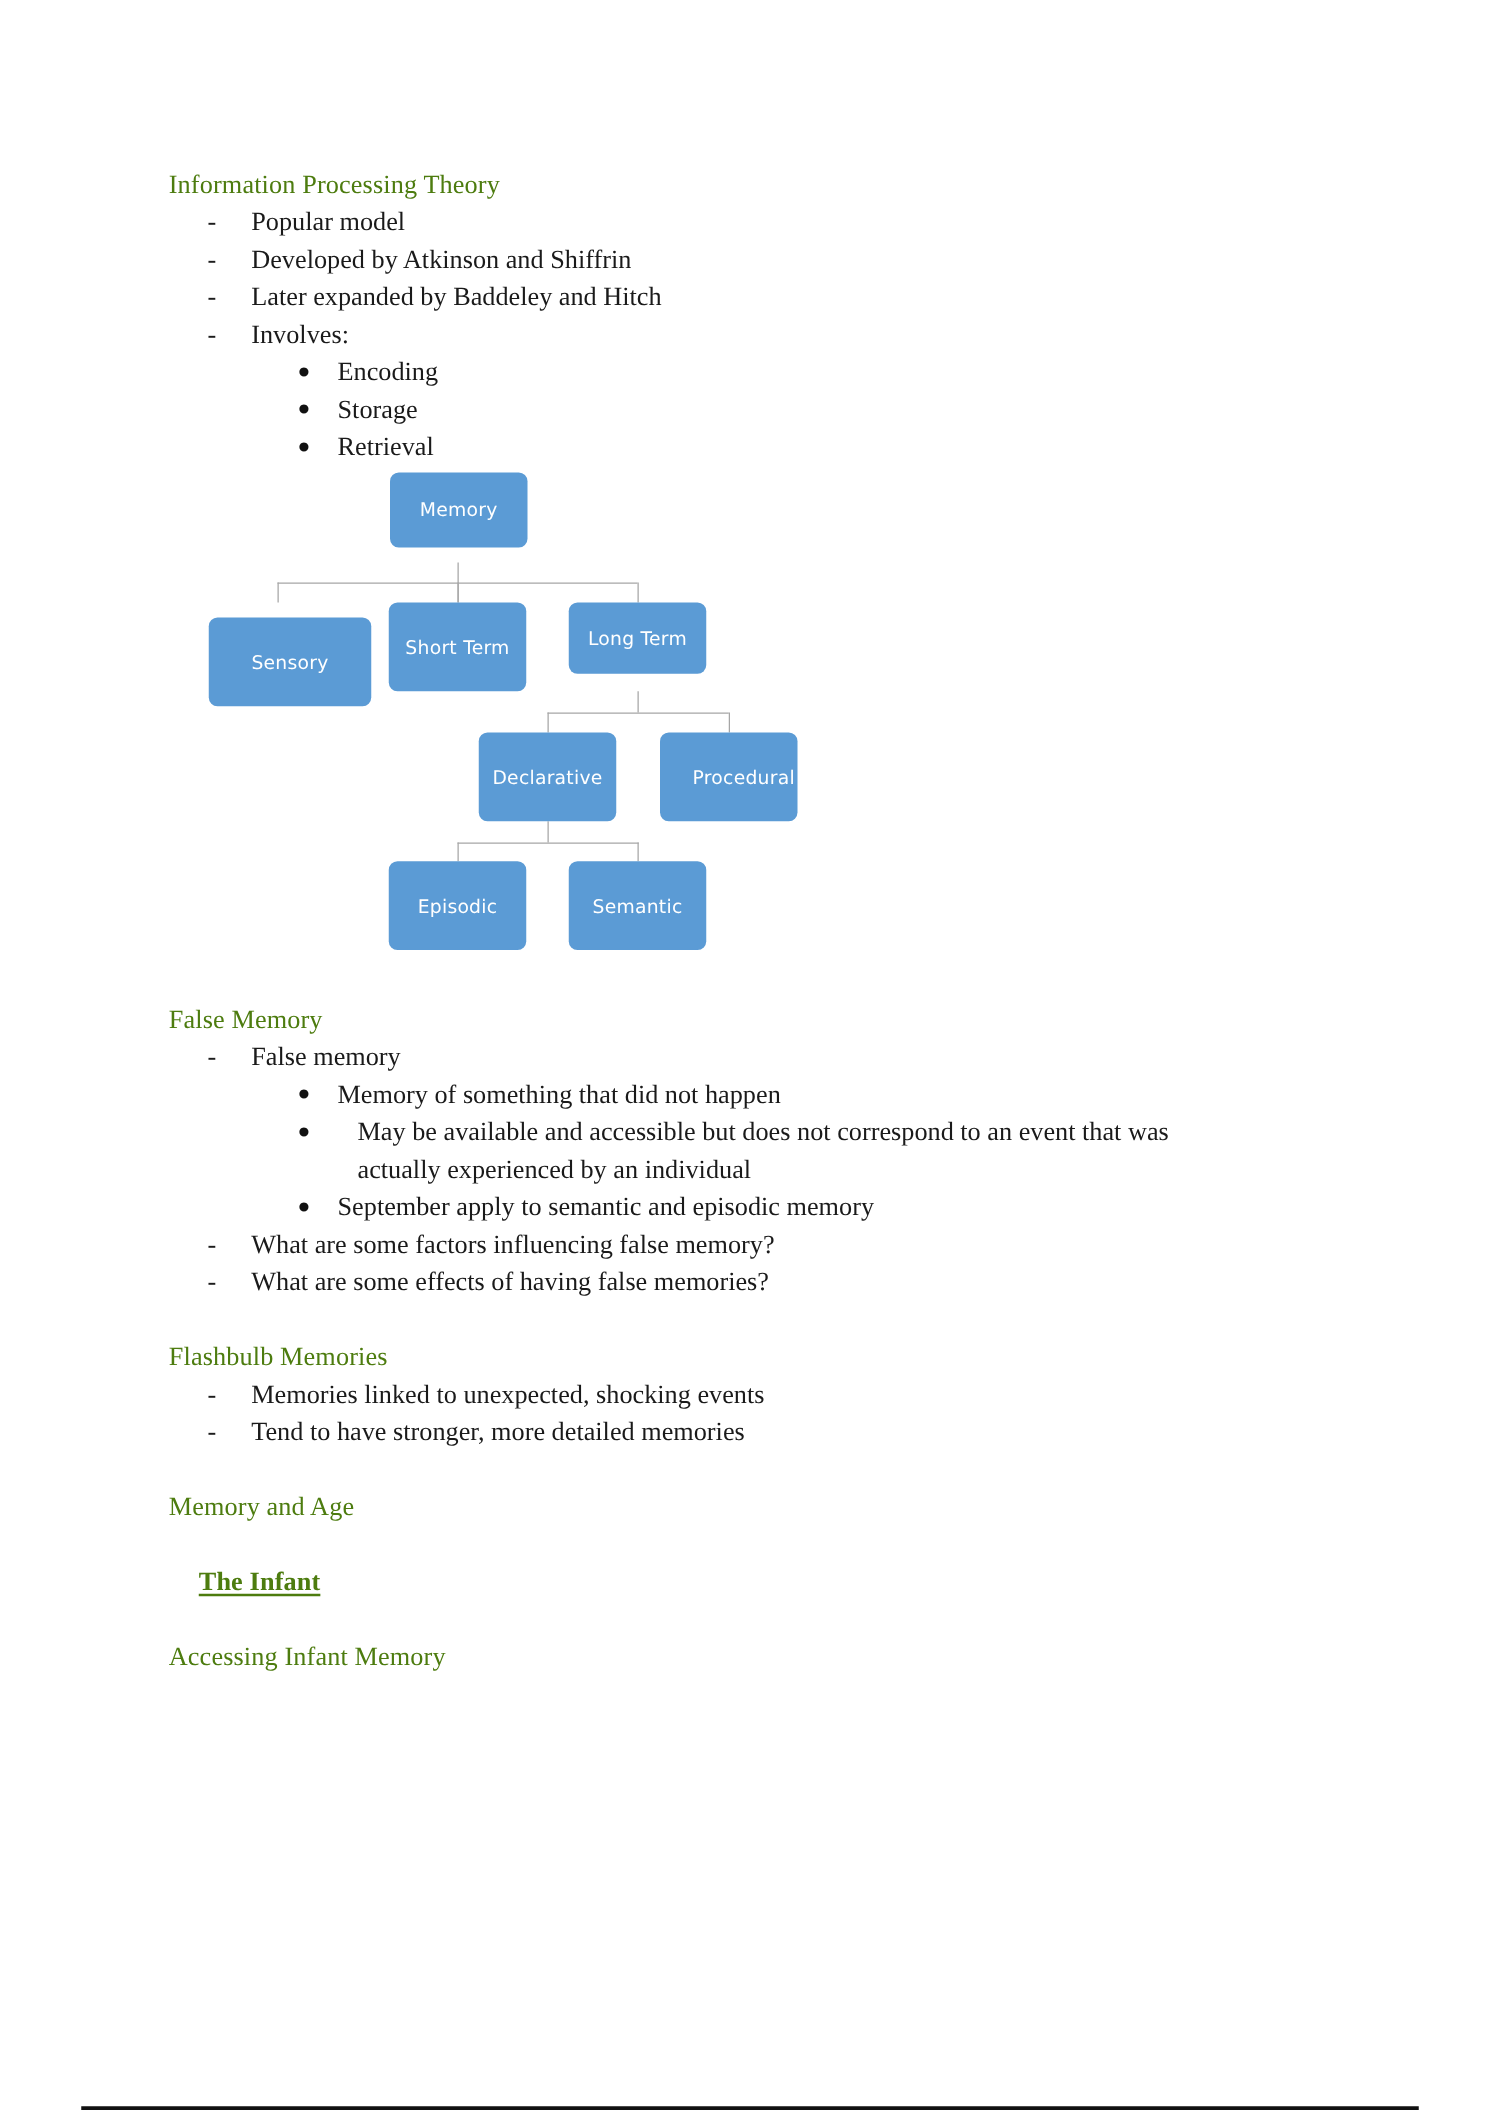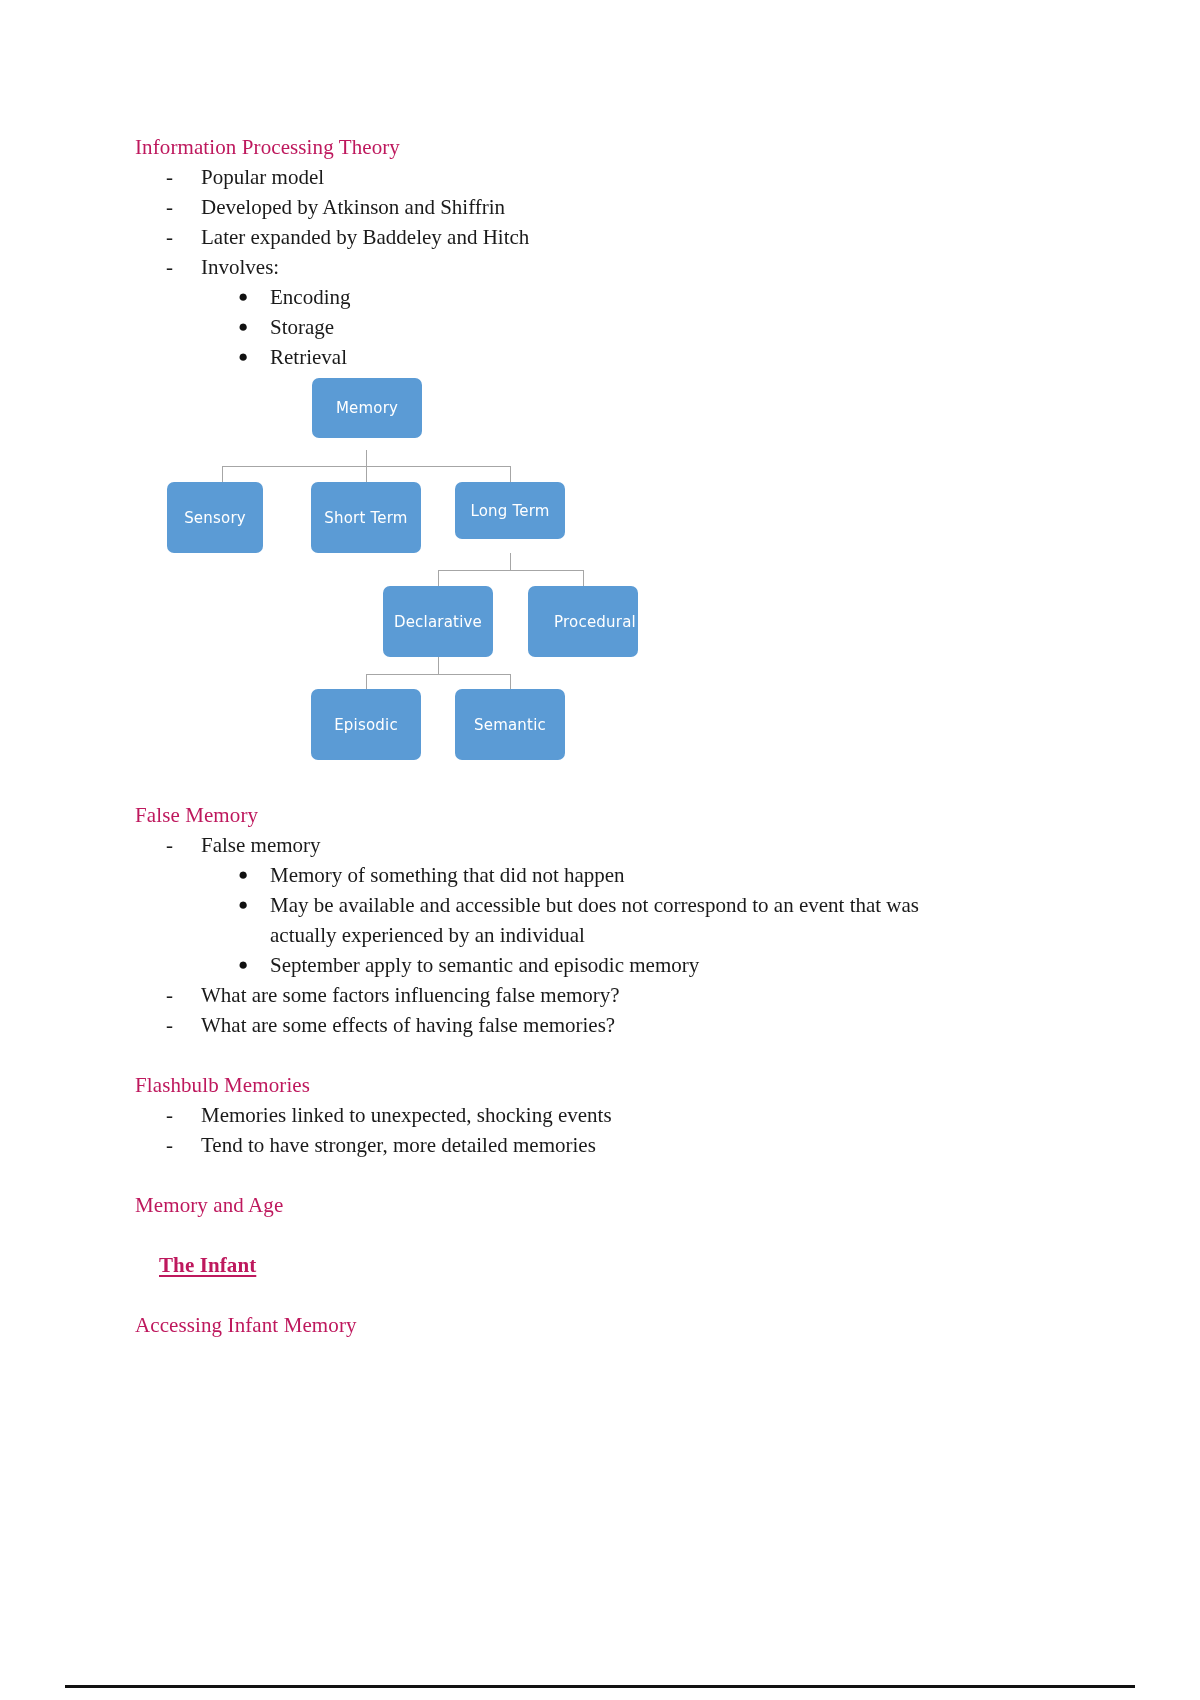--- a/index.html
+++ b/index.html
@@ -29,21 +29,21 @@
     left: 135px;
     top: 132px;
     width: 960px;
   }
 
   .heading {
     font-size: 21px;
     line-height: 30px;
     margin: 0;
     padding: 0;
-    color: #be185d;
+    color: #4d7c0f;
     letter-spacing: .1px;
   }
 
   .heading.underlined {
     font-weight: bold;
     text-decoration: underline;
     text-underline-offset: 3px;
     margin-left: 24px;
   }
 
@@ -75,20 +75,21 @@
   .lvl2 .dot {
     position: absolute;
     left: 103px;
     top: 0;
     font-size: 17px;
     line-height: 30px;
     color: #111;
   }
   .lvl2 .wrap {
     display: block;
+    margin-left: 16px;
   }
 
   
   .chart {
     position: absolute;
     left: 0;
     top: 0;
     width: 1200px;
     height: 1700px;
     pointer-events: none;
@@ -170,21 +171,21 @@
     <div class="edge v" style="left:583px; top:570px; height:16px;"></div>
 
     <div class="edge v" style="left:438px; top:657px; height:17px;"></div>
     <div class="edge h" style="left:366px; top:674px; width:145px;"></div>
     <div class="edge v" style="left:366px; top:674px; height:15px;"></div>
     <div class="edge v" style="left:510px; top:674px; height:15px;"></div>
 
     <div class="node chart-area" style="left:312px; top:378px; width:110px; height:60px;">
       <span>Memory</span>
     </div>
-    <div class="node chart-area" style="left:167px; top:482px; width:96px; height:71px;">
+    <div class="node chart-area" style="left:167px; top:494px; width:130px; height:71px;">
       <span>Sensory</span>
     </div>
     <div class="node chart-area" style="left:311px; top:482px; width:110px; height:71px;">
       <span>Short Term</span>
     </div>
     <div class="node chart-area" style="left:455px; top:482px; width:110px; height:57px;">
       <span>Long Term</span>
     </div>
     <div class="node chart-area" style="left:383px; top:586px; width:110px; height:71px;">
       <span>Declarative</span>

